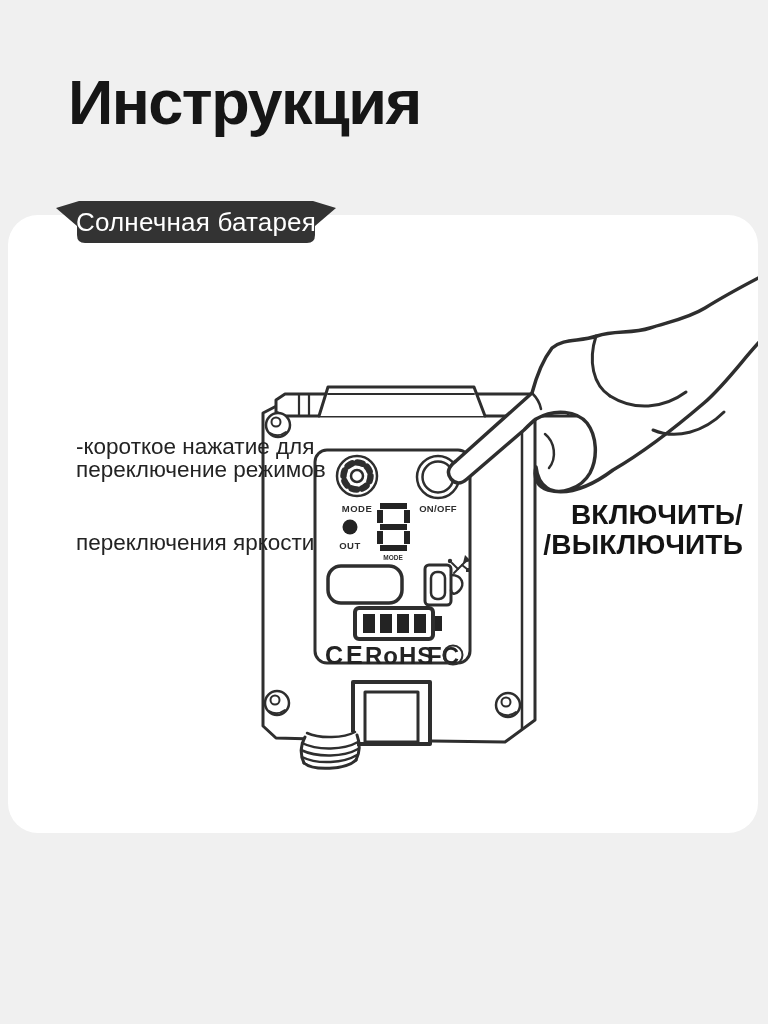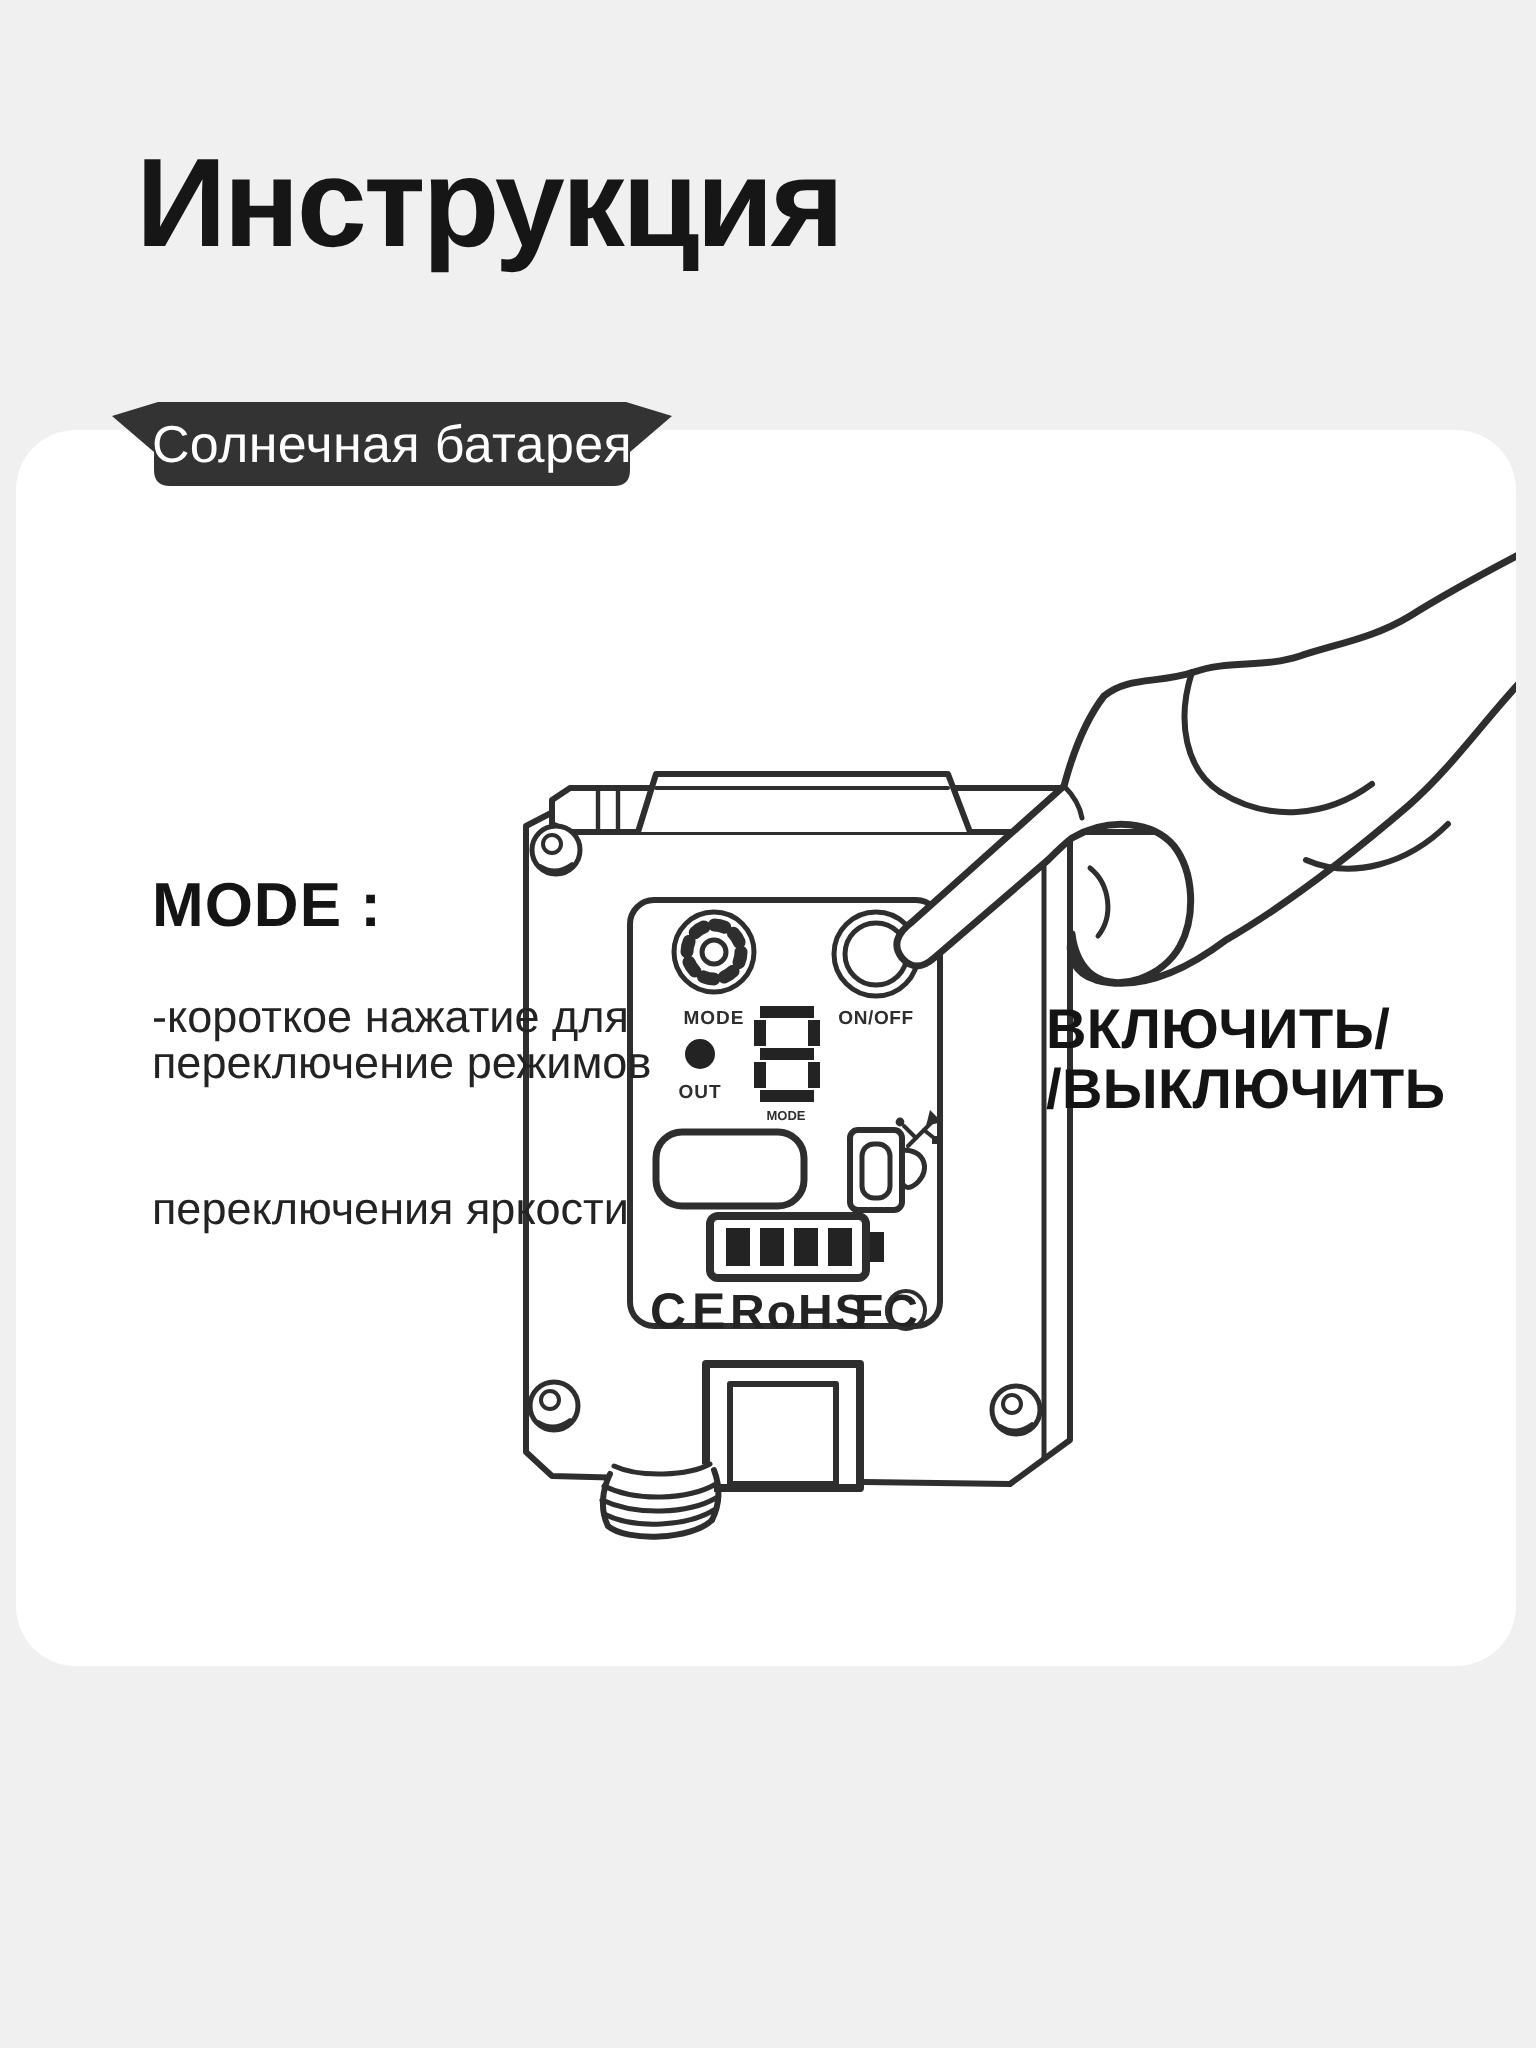--- a/index.html
+++ b/index.html
@@ -29,21 +29,21 @@
   .card{
     position:absolute;left:8px;top:215px;width:750px;height:618px;
     background:#ffffff;border-radius:30px;z-index:1;overflow:hidden;
   }
   .illustration{position:absolute;left:0;top:0;}
   .mode-block{position:absolute;left:68px;top:220px;width:250px;color:#1c1c1c;}
   .mode-heading{font-size:31px;font-weight:700;letter-spacing:0.5px;line-height:36px;margin:0 0 26px 0;color:#141414;}
   .mode-item{font-size:22.5px;line-height:23px;margin:0 0 27px 0;font-weight:400;color:#232323;}
   .power-label{
     position:absolute;left:515px;top:285px;width:220px;
-    text-align:left;font-size:28px;font-weight:700;line-height:30px;
+    text-align:right;font-size:28px;font-weight:700;line-height:30px;
     color:#141414;letter-spacing:0.2px;
   }
   svg text{font-family:"Liberation Sans", sans-serif;}
 </style>
 </head>
 <body>
 
 <div class="page">
 
   <h1 class="page-title">Инструкция</h1>
@@ -192,21 +192,20 @@
                  Z" fill="#ffffff" stroke-width="3.5"></path>
         <path d="M 588,121 C 580,146 585,170 602,181" stroke-width="3"></path>
         <path d="M 602,181 C 626,196 655,194 678,177" stroke-width="3"></path>
         <path d="M 645,215 C 668,225 696,217 716,197" stroke-width="3"></path>
         <path d="M 537,219 C 547,227 549,243 541,253" stroke-width="2.5"></path>
         <path d="M 524,178 C 529,183 532,188 533,194" stroke-width="2.5"></path>
       </g>
     </svg>
 
     <div class="mode-block">
-      <p class="mode-heading">MODE :</p>
       <p class="mode-item">
         <span>-короткое нажатие для</span><br>
         <span>переключение режимов</span>
       </p>
       <p class="mode-item">
         <br>
         <span>переключения яркости</span>
       </p>
     </div>
 

